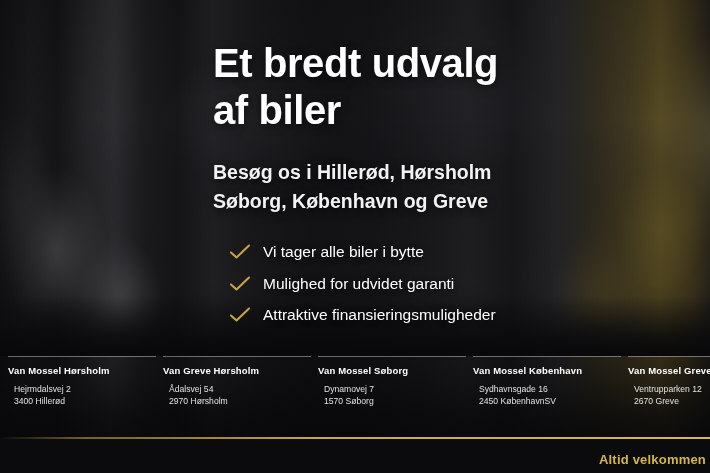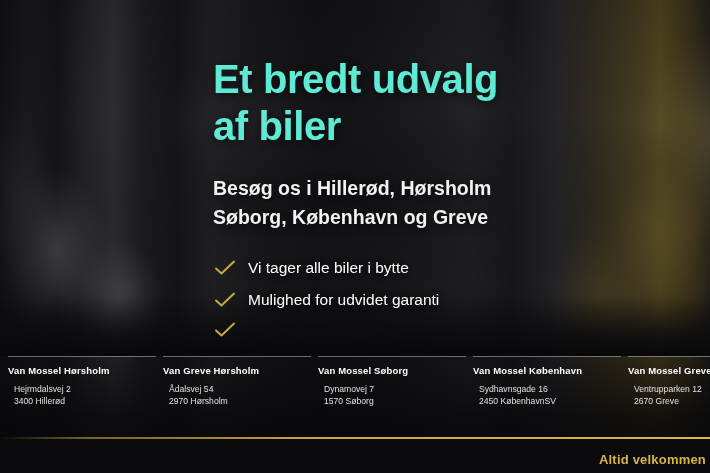--- a/index.html
+++ b/index.html
@@ -60,41 +60,41 @@
 
   
   .content {
     position: absolute;
     left: 213px;
     top: 40px;
     width: 460px;
     z-index: 5;
   }
   .headline {
-    color: #5eead4;
+    color: #ffffff;
     font-size: 40px;
     line-height: 1.18;
     font-weight: bold;
     letter-spacing: -0.4px;
-    margin: 16px 0 24px 0;
+    margin: 0 0 24px 0;
     text-shadow: 0 2px 10px rgba(0,0,0,0.65);
     white-space: pre-line;
   }
   .subhead {
     color: #f2f2f2;
     font-size: 19.5px;
     line-height: 1.45;
     margin: 0 0 28px 0;
     text-shadow: 0 2px 8px rgba(0,0,0,0.7);
     white-space: pre-line;
     font-weight: bold;
   }
   .bullets {
     list-style: none;
-    margin: 1px;
+    margin: 16px;
     padding: 0;
   }
   .bullet {
     display: flex;
     align-items: center;
     margin-bottom: 13px;
   }
   .check {
     width: 22px;
     min-width: 22px;
@@ -212,20 +212,21 @@
           </svg>
         </span>
         <span class="bullet-text">Mulighed for udvidet garanti</span>
       </li>
       <li class="bullet">
         <span class="check">
           <svg width="22" height="16" viewBox="0 0 22 16" fill="none" xmlns="http://www.w3.org/2000/svg">
             <path d="M2 8.5 L7.5 13.5 L20 1.5" stroke="#c9a93f" stroke-width="2" fill="none" stroke-linecap="round" stroke-linejoin="round"></path>
           </svg>
         </span>
+        <span class="bullet-text">Attraktive finansieringsmuligheder</span>
       </li>
     </ul>
   </div>
 
   <div class="dealers">
     <div class="dealer">
       <div class="dealer-name">Van Mossel Hørsholm</div>
       <div class="dealer-addr">Hejrmdalsvej 2
 3400 Hillerød</div>
     </div>

